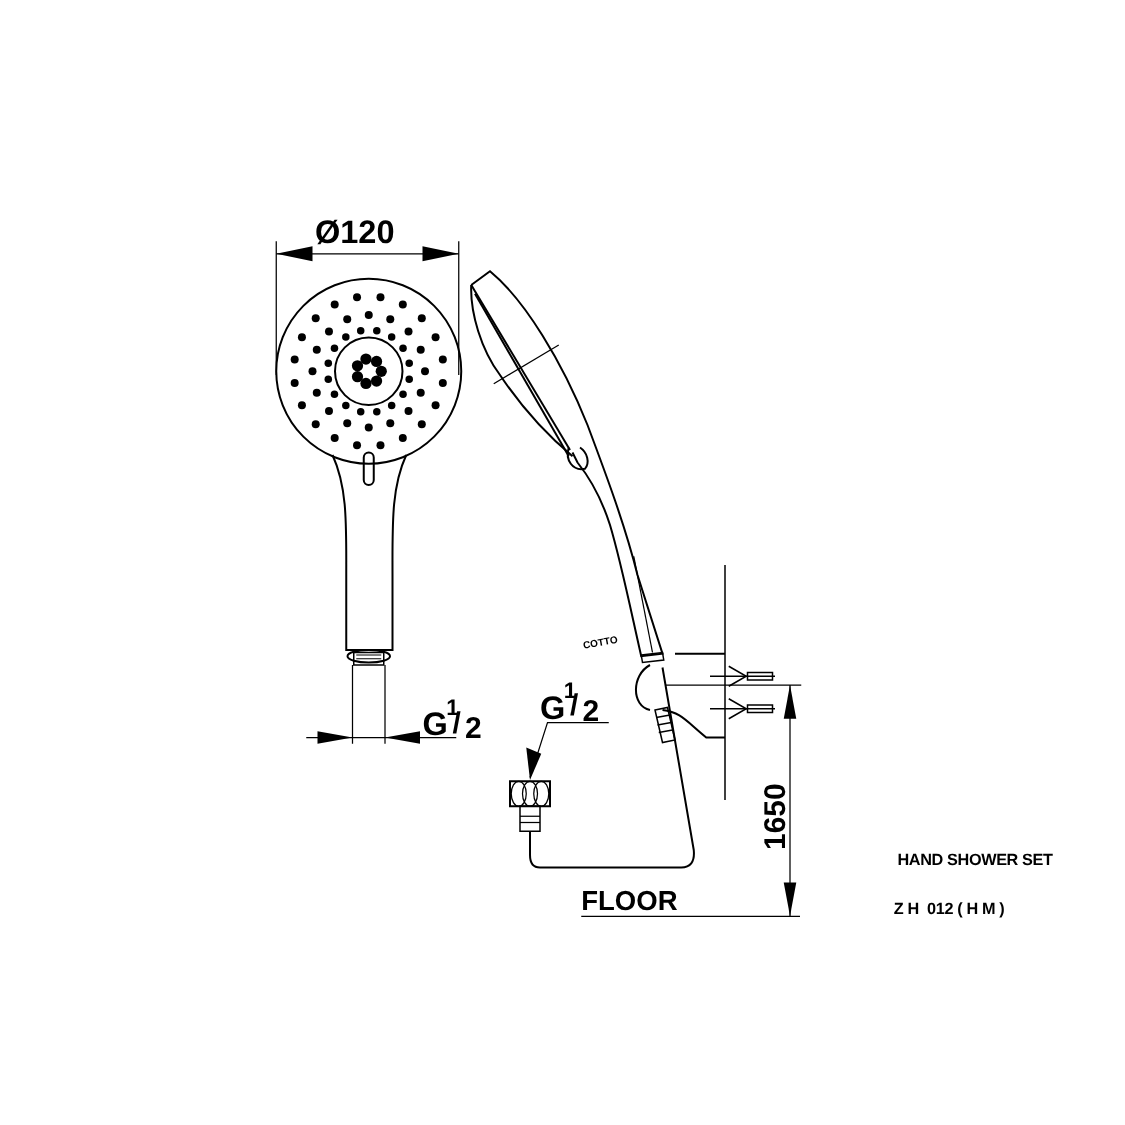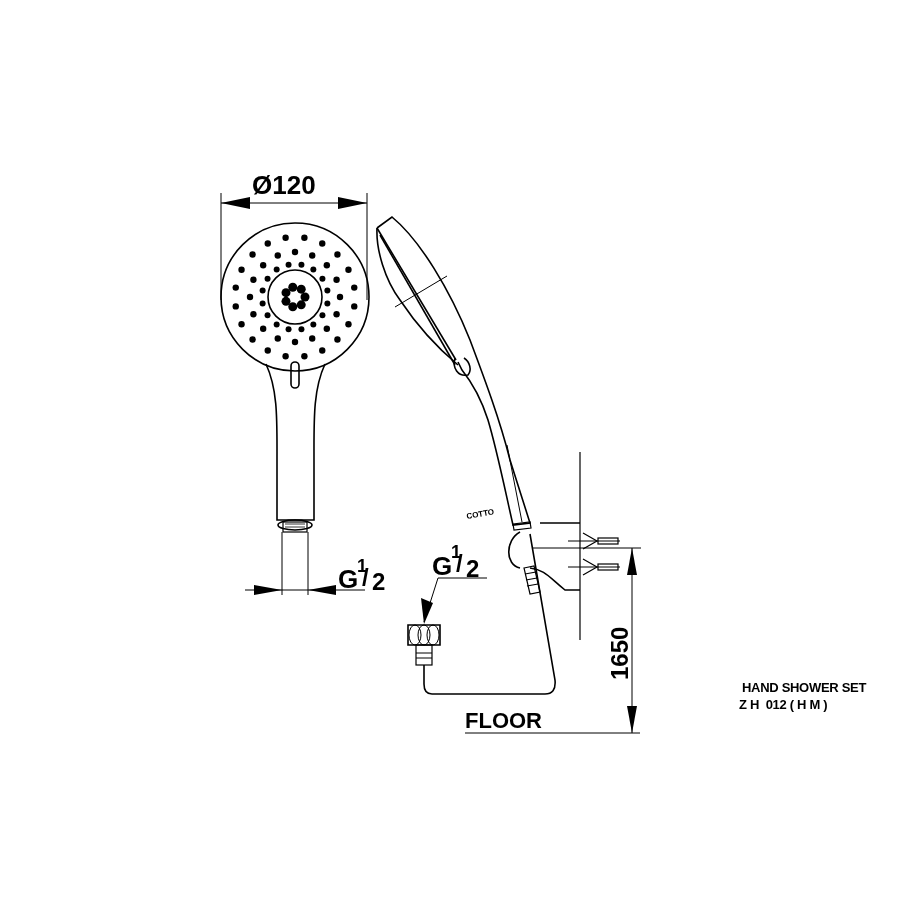--- a/index.html
+++ b/index.html
@@ -1,19 +1,19 @@
 <!DOCTYPE html>
 <html><head>
 <meta charset="utf-8">
 <style>
   html, body { margin:0; padding:0; background:#ffffff; }
   body { width:900px; height:900px; position:relative; overflow:hidden; font-family:"Liberation Sans", sans-serif; }
   svg { position:absolute; left:0; top:0; }
   .lbl { font-family:"Liberation Sans", sans-serif; font-weight:bold; fill:#000; }
-  .title { position:absolute; font-family:"Liberation Sans", sans-serif; font-weight:bold; color:#000; letter-spacing:-0.3px;margin-left:24px; }
+  .title { position:absolute; font-family:"Liberation Sans", sans-serif; font-weight:bold; color:#000; letter-spacing:-0.3px; }
 </style>
 </head>
 <body>
 
 <svg width="900" height="900" viewBox="0 0 900 900">
   <defs>
     <marker id="arr" viewBox="0 0 10 10" refX="10" refY="5" markerWidth="12" markerHeight="8" orient="auto-start-reverse" markerUnits="userSpaceOnUse">
       <path d="M0,1 L10,5 L0,9 Z" fill="#000"></path>
     </marker>
   </defs>
@@ -174,13 +174,13 @@
   <text class="lbl" x="467" y="519" font-size="8" transform="rotate(-10 467 519)">COTTO</text>
   <text class="lbl" x="432" y="575" font-size="26">G</text>
   <text class="lbl" x="451" y="558" font-size="18">1</text>
   <text class="lbl" x="456" y="572" font-size="24" font-weight="normal">/</text>
   <text class="lbl" x="466" y="577" font-size="24">2</text>
   <text class="lbl" x="628" y="680" font-size="24" transform="rotate(-90 628 680)">1650</text>
   <text class="lbl" x="465" y="728" font-size="22">FLOOR</text>
 </svg>
 
 <div class="title" style="left:718px;top:680px;font-size:13px;">HAND SHOWER SET</div>
-<div class="title" style="left:715px;top:697px;font-size:13px;white-space:pre;">Z H  012 ( H M )</div>
+<div class="title" style="left:715px;top:719px;font-size:13px;white-space:pre;">Z H  012 ( H M )</div>
 
 </body></html>

